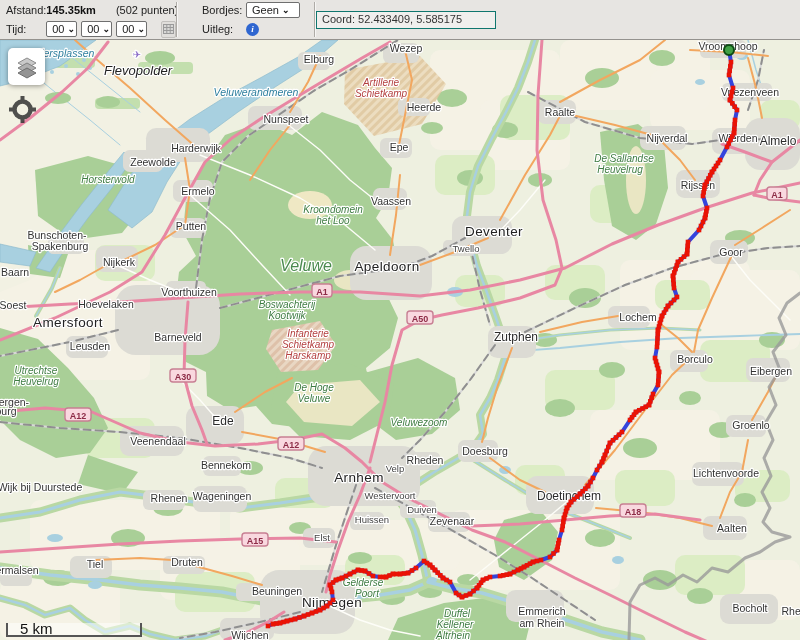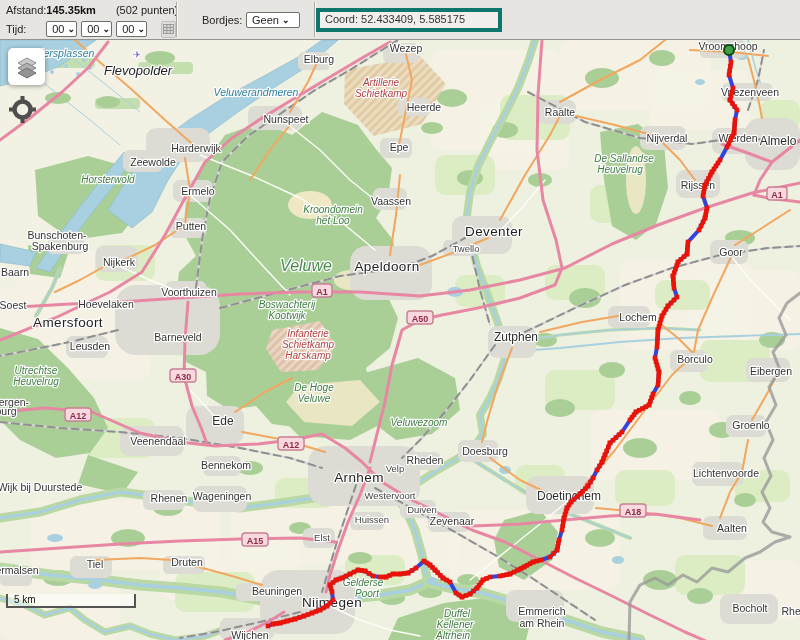--- a/index.html
+++ b/index.html
@@ -14,39 +14,39 @@
   .sec2{width:118px;margin-left:18px;}
   .sec3{width:180px;justify-content:center;}
   .sep{width:0;border-left:1px solid #aeaba6;border-right:1px solid #f7f6f5;margin:2px 0;}
   b.dist{font-weight:bold;color:#111;margin-right:20px;}
   .fsel{display:inline-flex;align-items:center;justify-content:space-between;background:#fff;border:1px solid #6f6f6f;border-radius:2px;height:16px;padding:0 15px 0 5px;margin-right:4px;box-sizing:border-box;cursor:pointer;}
   .fsel .arr{font-weight:bold;font-size:9px;margin-left:3px;color:#111;}
   .fsel.time{width:31px;text-align:right;}
   .fsel.geen{width:54px;}
   .gridbtn{width:16px;height:15px;margin-left:10px;display:inline-flex;align-items:center;justify-content:center;background:#e0dedb;border:1px solid #c2c0bd;border-radius:2px;}
   .infoicon{width:13px;height:13px;border-radius:50%;background:#2f66d0;color:#fff;font:italic bold 9px "Liberation Serif",serif;display:inline-flex;align-items:center;justify-content:center;cursor:pointer;}
-  .info-box{background:#f0efed;border:4px solid #0f766e;height:16px;line-height:15px;width:168px;padding:0 5px;margin:1px 0;color:#333;white-space:nowrap;overflow:hidden;}
+  .info-box{background:#f0efed;border:1px solid #0f766e;height:16px;line-height:15px;width:168px;padding:0 5px;margin:1px 0;color:#333;white-space:nowrap;overflow:hidden;}
   
   .map{position:absolute;left:0;top:40px;width:800px;height:600px;background:#eef0e0;overflow:hidden;cursor:grab;}
   svg text{font-family:"Liberation Sans",sans-serif;}
   .tl{paint-order:stroke;stroke:#fff;stroke-width:2.4px;stroke-linejoin:round;text-anchor:middle;}
   .c-citylg{font-size:13.5px;fill:#222;letter-spacing:.4px;}
   .c-city{font-size:12px;fill:#2b2b2b;}
   .c-town{font-size:10.5px;fill:#333;}
   .c-village{font-size:9.5px;fill:#444;}
   .c-park{font-size:10px;fill:#3e7c42;font-style:italic;}
   .c-parklg{font-size:16px;fill:#4a8a4e;font-style:italic;}
   .c-waterlbl{font-size:10.5px;fill:#2e7f9e;font-style:italic;}
   .c-mil{font-size:10px;fill:#b33f3f;font-style:italic;}
   .c-region{font-size:13px;fill:#222;font-style:italic;}
   .c-frag{font-size:10.5px;fill:#333;}
   .c-shield{font-size:9px;font-weight:bold;fill:#8d2c47;text-anchor:middle;stroke:none;}
   .layersbtn{position:absolute;left:8px;top:8px;width:37px;height:37px;background:#fff;border-radius:5px;box-shadow:0 1px 5px rgba(0,0,0,.4);display:flex;align-items:center;justify-content:center;cursor:pointer;}
   .crossctl{position:absolute;left:9px;top:56px;width:27px;height:27px;cursor:pointer;opacity:.85;}
-  .scalebar{position:absolute;left:6px;top:554px;width:120px;height:12px;border:2px solid #555;border-top:none;background:rgba(255,255,255,.5);font-size:10px;line-height:11px;padding-left:6px;color:#111;}
+  .scalebar{position:absolute;left:6px;top:583px;width:120px;height:12px;border:2px solid #555;border-top:none;background:rgba(255,255,255,.5);font-size:15px;line-height:11px;padding-left:12px;color:#111;}
 </style>
 </head>
 <body>
 
 <div class="app">
 
   <div class="toolbar">
     <div class="tb-sec sec1">
       <div class="tb-row">
         <span class="tb-label">Afstand:</span>
@@ -81,20 +81,24 @@
       </div>
     </div>
     <div class="sep"></div>
     <div class="tb-sec sec2">
       <div class="tb-row">
         <span class="tb-label2">Bordjes:</span>
         <span class="fsel geen">
             <span>Geen</span>
             <span class="arr">⌄</span>
           </span>
+      </div>
+      <div class="tb-row">
+        <span class="tb-label2">Uitleg:</span>
+        <span class="infoicon">i</span>
       </div>
     </div>
     <div class="sep"></div>
     <div class="tb-sec sec3">
       <div class="info-box"><span>Coord:</span> <span>52.433409, 5.585175</span></div>
     </div>
   </div>
 
   <div class="map">
     <svg id="mapsvg" width="800" height="600" viewBox="0 0 800 600">

